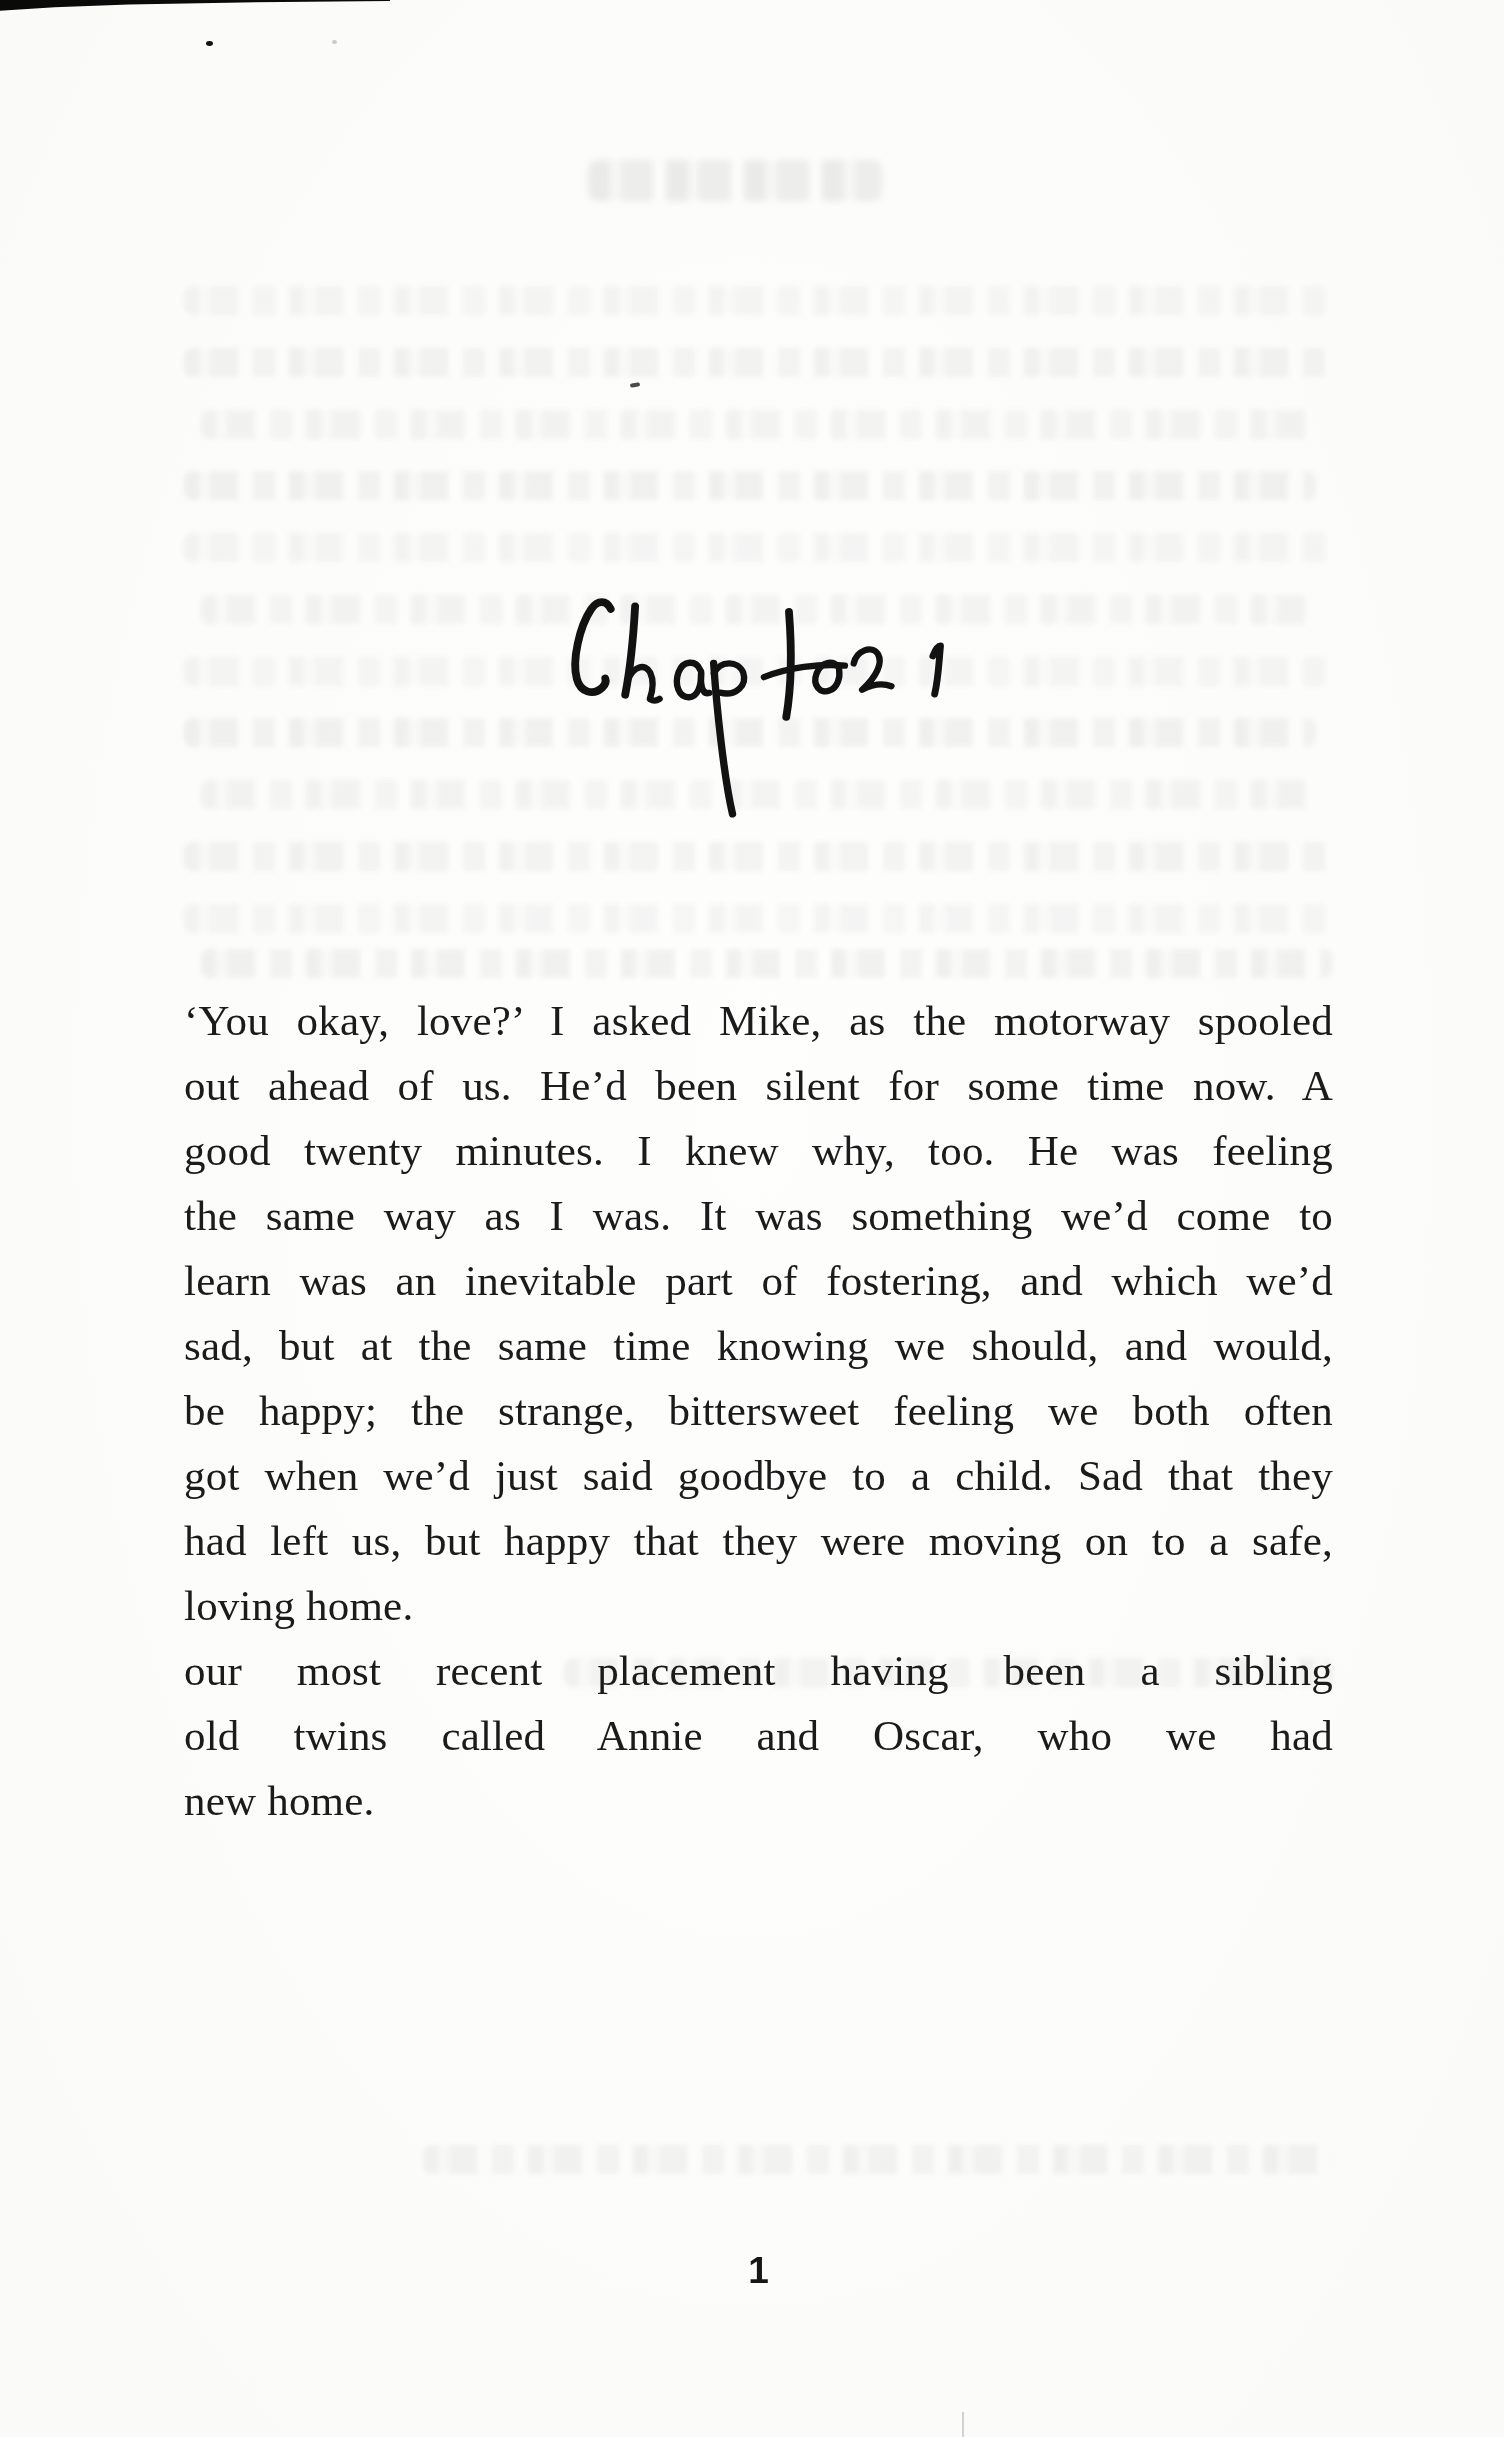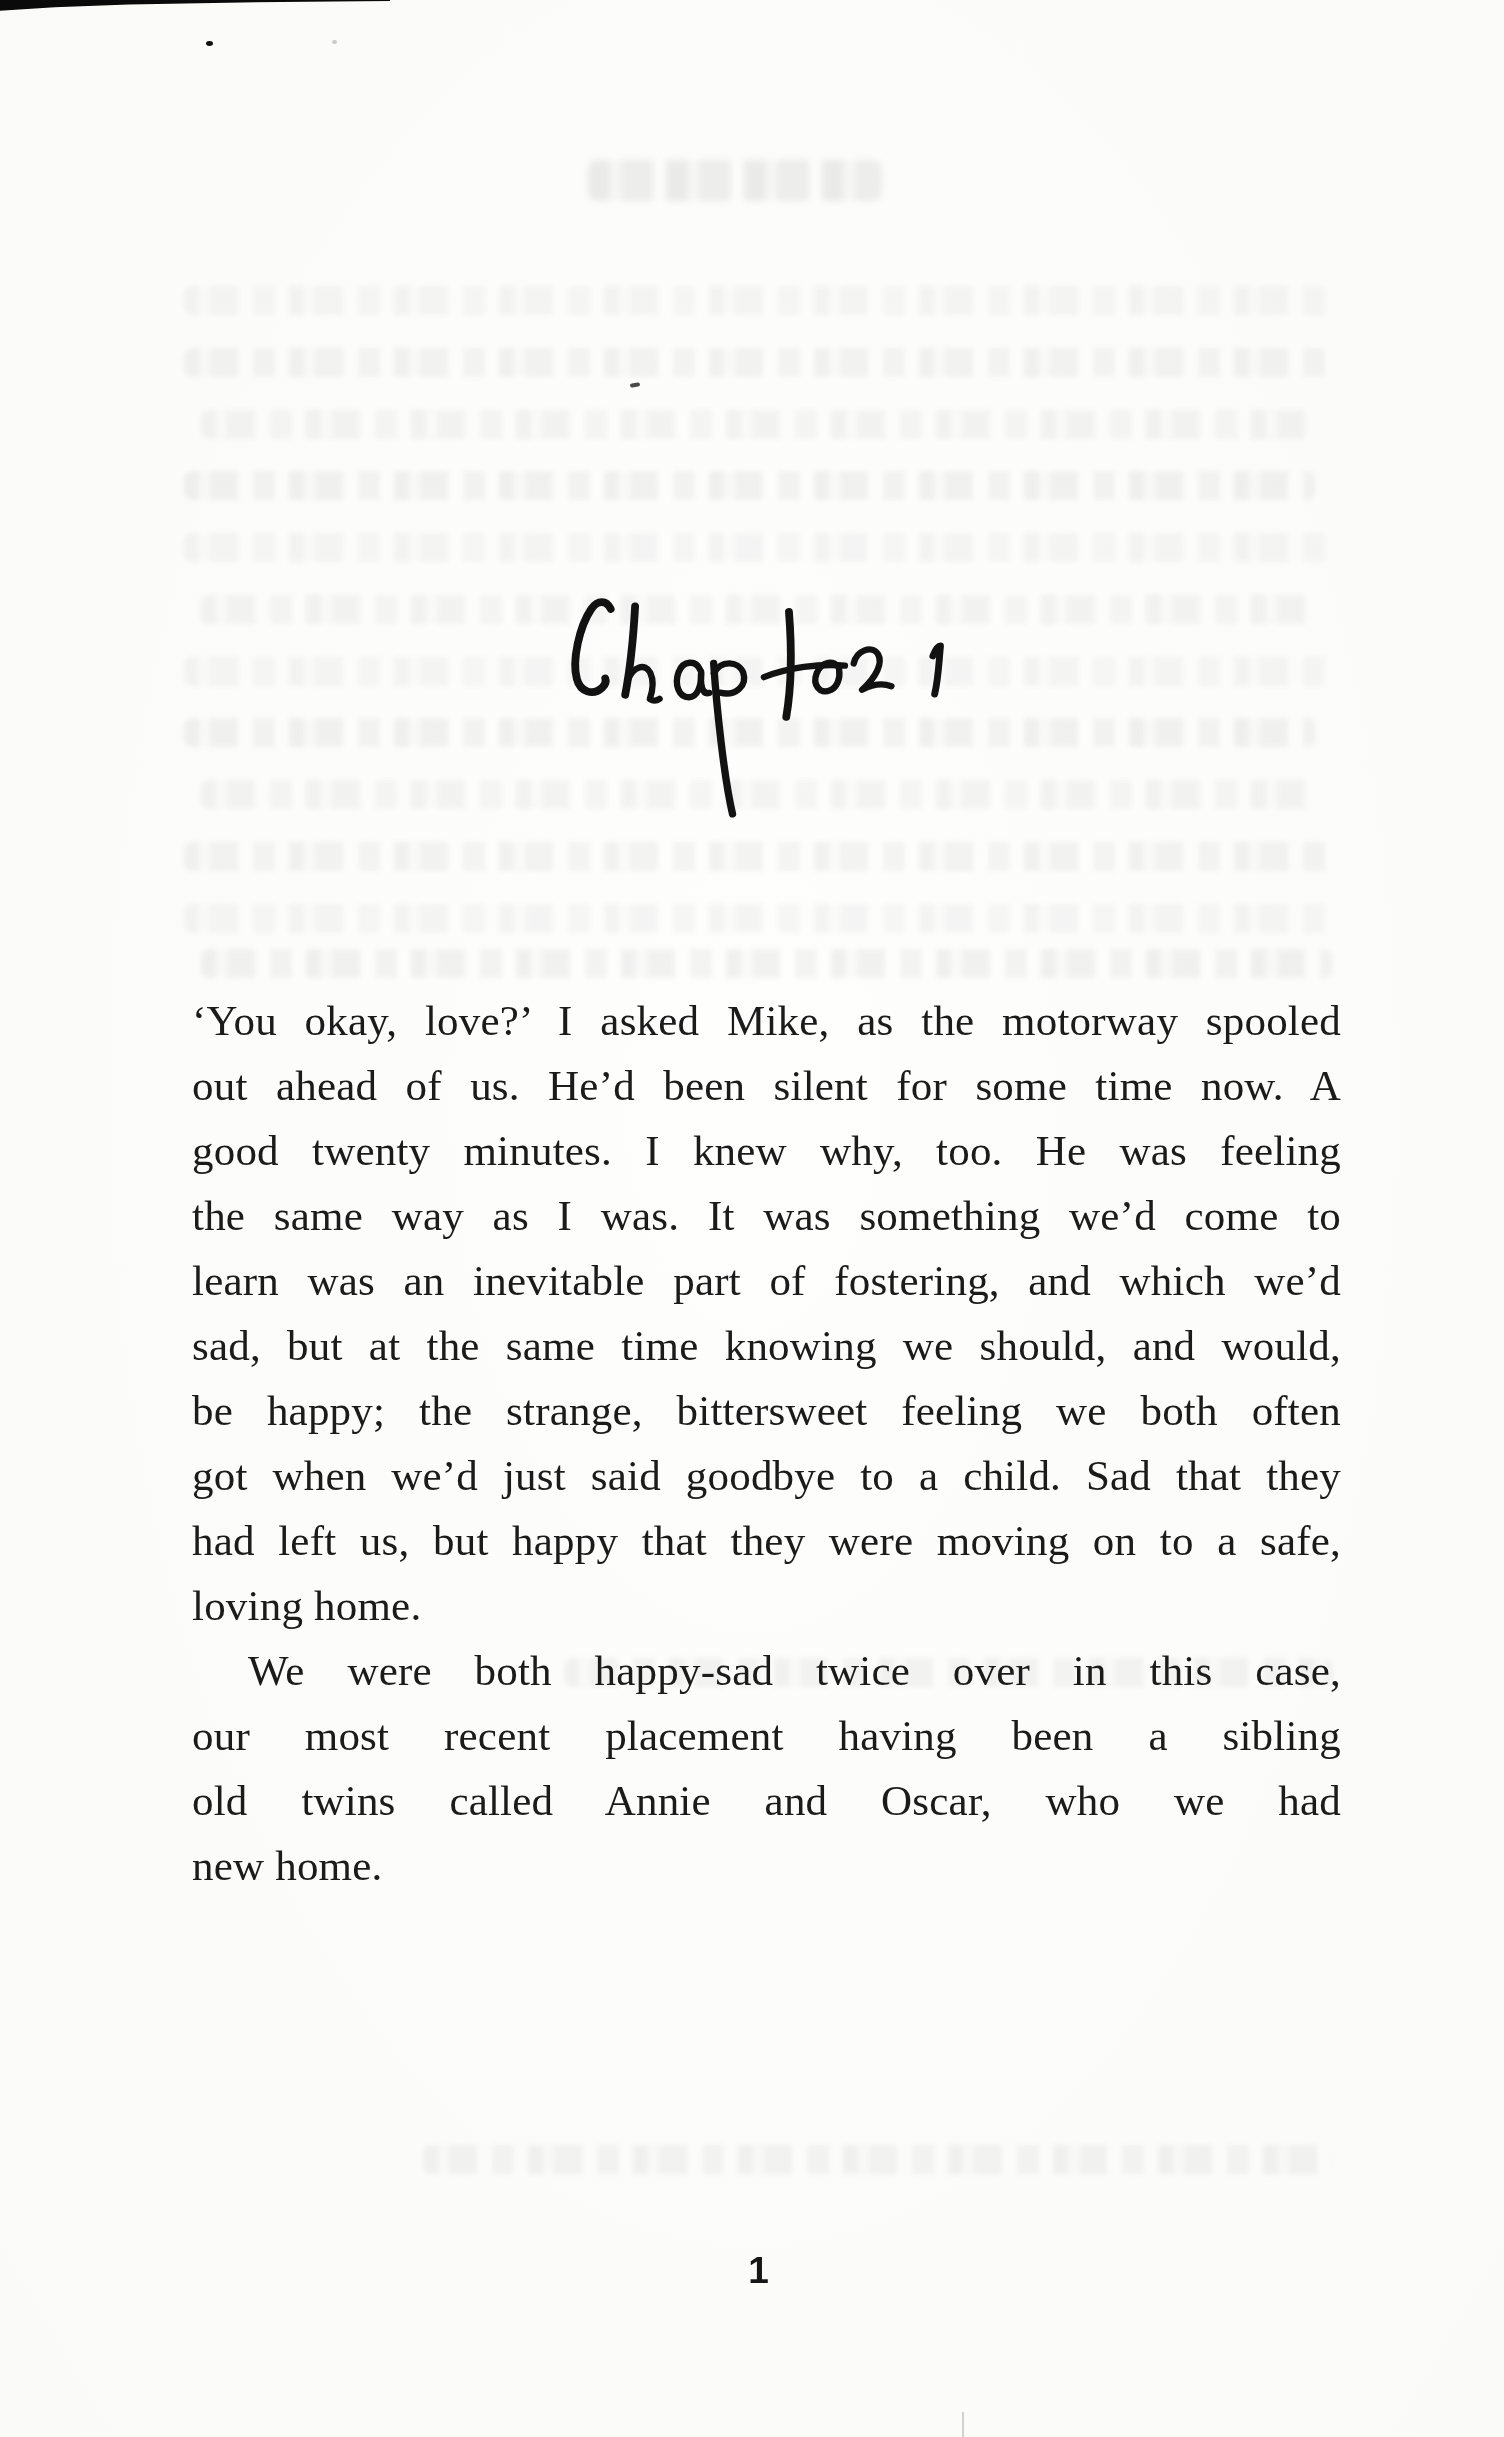--- a/index.html
+++ b/index.html
@@ -46,21 +46,21 @@
   .gl.mid2{top:2145px;left:423px;width:910px;opacity:.5;}
 
   
   .heading-wrap{position:absolute;left:554px;top:588px;width:421px;height:235px;}
   .heading-wrap svg{display:block;width:421px;height:235px;transform:rotate(-1.2deg);}
   .heading-wrap path{fill:none;stroke:#121212;stroke-linecap:round;stroke-linejoin:round;}
   .sr-only{position:absolute;width:1px;height:1px;overflow:hidden;clip:rect(0 0 0 0);white-space:nowrap;}
 
   
   .body-text{
-    position:absolute;left:192px;top:988px;width:1149px;
+    position:absolute;left:184px;top:988px;width:1149px;
     font-size:43px;line-height:65px;color:#1b1b1b;
     letter-spacing:0.2px;
   }
   .line{text-align:justify;text-align-last:justify;white-space:normal;}
   .line.last{text-align-last:left;}
   .line.first-indent{padding-left:56px;}
 
   
   .page-number{
     position:absolute;left:184px;top:2250px;width:1149px;
@@ -130,21 +130,20 @@
         <div class="line">good twenty minutes. I knew why, too. He was feeling</div>
         <div class="line">the same way as I was. It was something we’d come to</div>
         <div class="line">learn was an inevitable part of fostering, and which we’d</div>
         <div class="line">sad, but at the same time knowing we should, and would,</div>
         <div class="line">be happy; the strange, bittersweet feeling we both often</div>
         <div class="line">got when we’d just said goodbye to a child. Sad that they</div>
         <div class="line">had left us, but happy that they were moving on to a safe,</div>
         <div class="line last">loving home.</div>
       </div>
       <div>
-        <div class="line first-indent">We were both happy-sad twice over in this case,</div>
         <div class="line">our most recent placement having been a sibling</div>
         <div class="line">old twins called Annie and Oscar, who we had</div>
         <div class="line last">new home.</div>
       </div>
     </div>
 
   <div class="page-number">1</div>
 
 </div>
 

